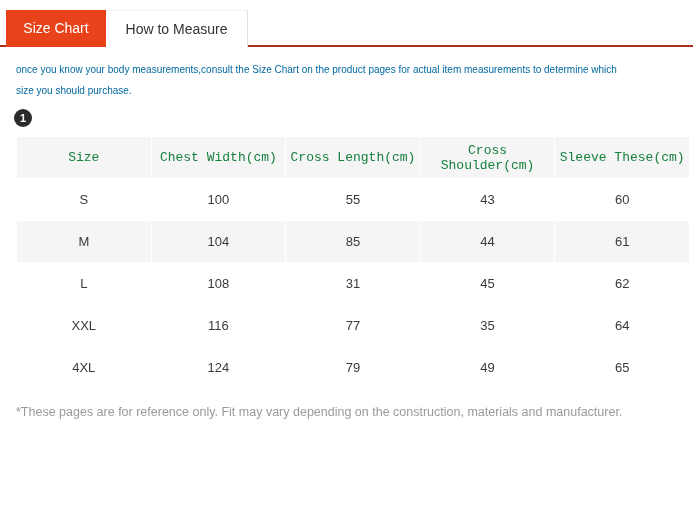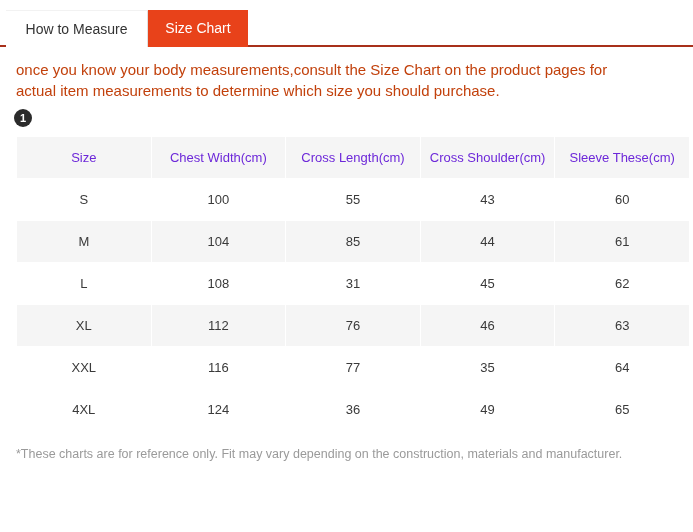--- a/index.html
+++ b/index.html
@@ -61,23 +61,23 @@
     width: 142px;
     background: #ffffff;
     color: #333333;
     border-right: 1px solid #e0e0e0;
     border-top: 1px solid #f2f2f2;
   }
 
   
   .intro {
     margin: 12px 16px 0 16px;
-    font-size: 15px;
+    font-size: 10px;
     line-height: 21px;
-    color: #c2410c;
+    color: #0369a1;
     max-width: 620px;
   }
 
   
   .badge-row {
     margin: 7px 0 0 14px;
     height: 20px;
   }
   .step-badge {
     display: inline-block;
@@ -104,21 +104,22 @@
   .size-table th {
     height: 41px;
     text-align: center;
     vertical-align: middle;
     font-size: 13px;
     font-weight: normal;
     color: #3a3a3a;
     padding: 0;
   }
   .size-table th {
-    color: #6d28d9;
+    color: #15803d;
+    font-family: Liberation Mono, monospace;
   }
   tr.row-shade td,
   tr.row-shade th {
     background: #f5f5f5;
   }
   tr.row-plain td {
     background: #ffffff;
   }
 
   
@@ -128,25 +129,25 @@
     color: #9a9a9a;
     line-height: 18px;
   }
 </style>
 </head>
 <body>
 
 <div class="page">
 
   <div class="tab-bar">
+    <div class="tab tab-active">
+      <span>Size Chart</span>
+    </div>
     <div class="tab tab-inactive">
       <span>How to Measure</span>
-    </div>
-    <div class="tab tab-active">
-      <span>Size Chart</span>
     </div>
   </div>
 
   <p class="intro">once you know your body measurements,consult the Size Chart on the product pages for actual item measurements to determine which size you should purchase.</p>
 
   <div class="badge-row">
     <span class="step-badge">1</span>
   </div>
 
   <table class="size-table">
@@ -174,39 +175,32 @@
         <td>44</td>
         <td>61</td>
       </tr>
       <tr class="row-plain">
         <td>L</td>
         <td>108</td>
         <td>31</td>
         <td>45</td>
         <td>62</td>
       </tr>
-      <tr class="row-shade">
-        <td>XL</td>
-        <td>112</td>
-        <td>76</td>
-        <td>46</td>
-        <td>63</td>
-      </tr>
       <tr class="row-plain">
         <td>XXL</td>
         <td>116</td>
         <td>77</td>
         <td>35</td>
         <td>64</td>
       </tr>
       <tr class="row-plain">
         <td>4XL</td>
         <td>124</td>
-        <td>36</td>
+        <td>79</td>
         <td>49</td>
         <td>65</td>
       </tr>
     </tbody>
   </table>
 
-  <div class="footnote">*These charts are for reference only. Fit may vary depending on the construction, materials and manufacturer.</div>
+  <div class="footnote">*These pages are for reference only. Fit may vary depending on the construction, materials and manufacturer.</div>
 
 </div>
 
 </body></html>

